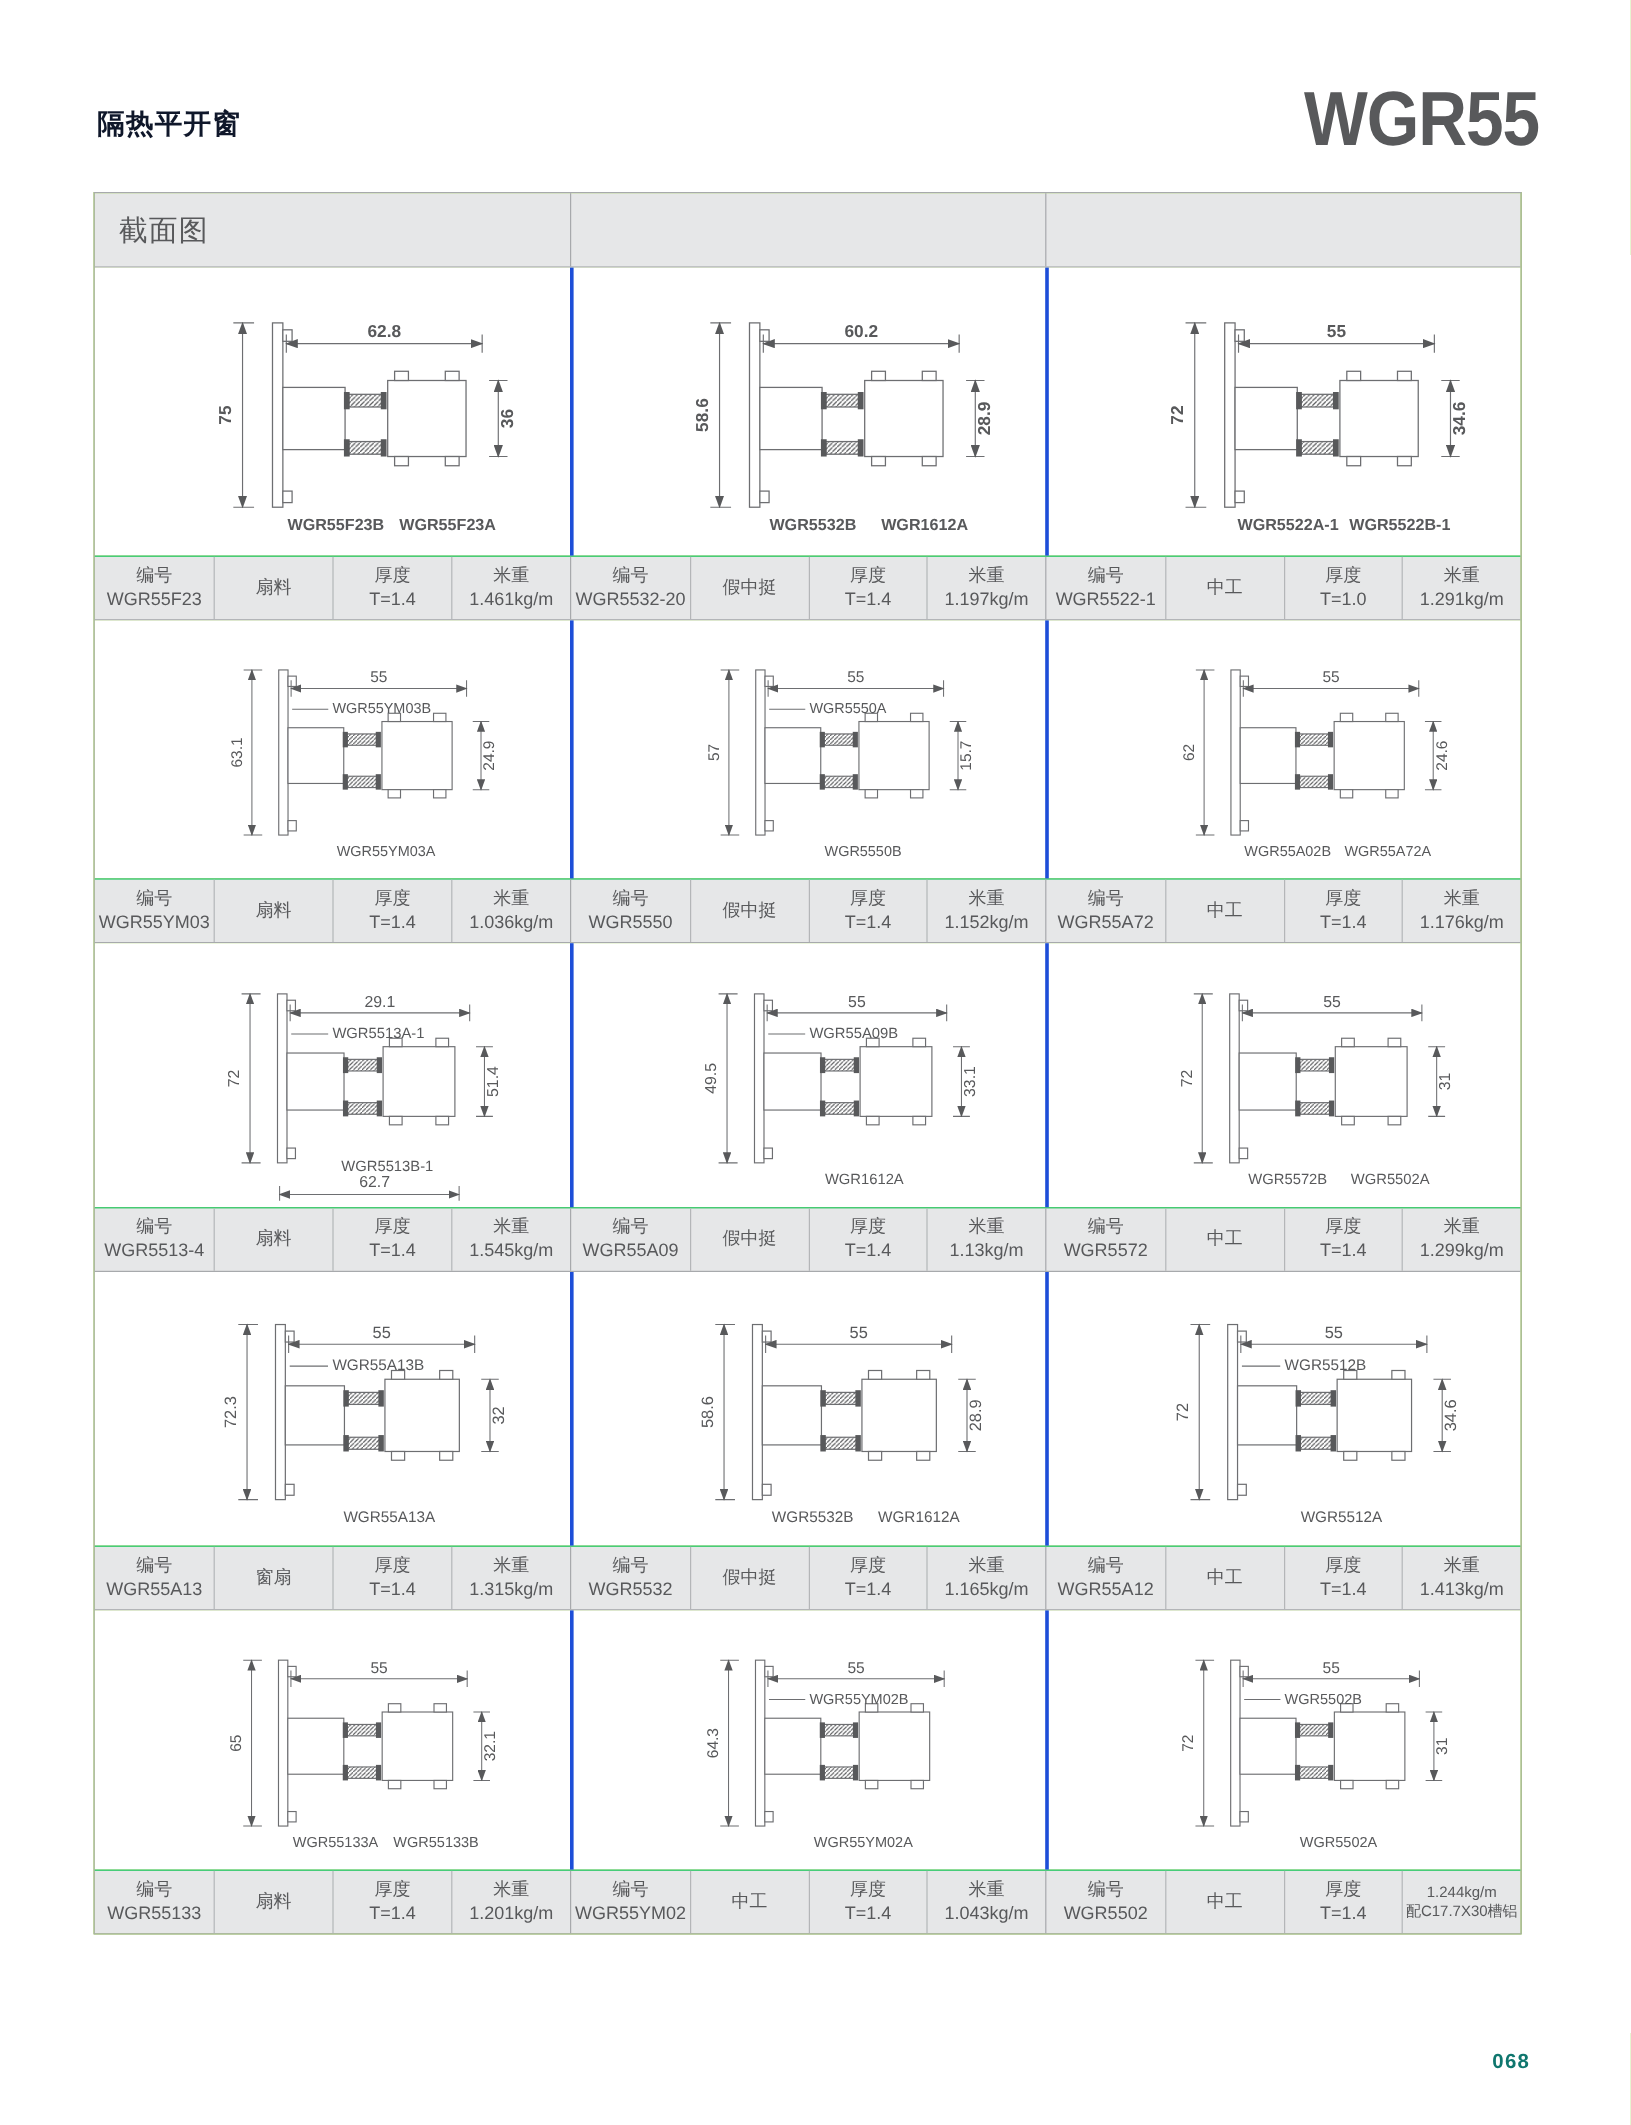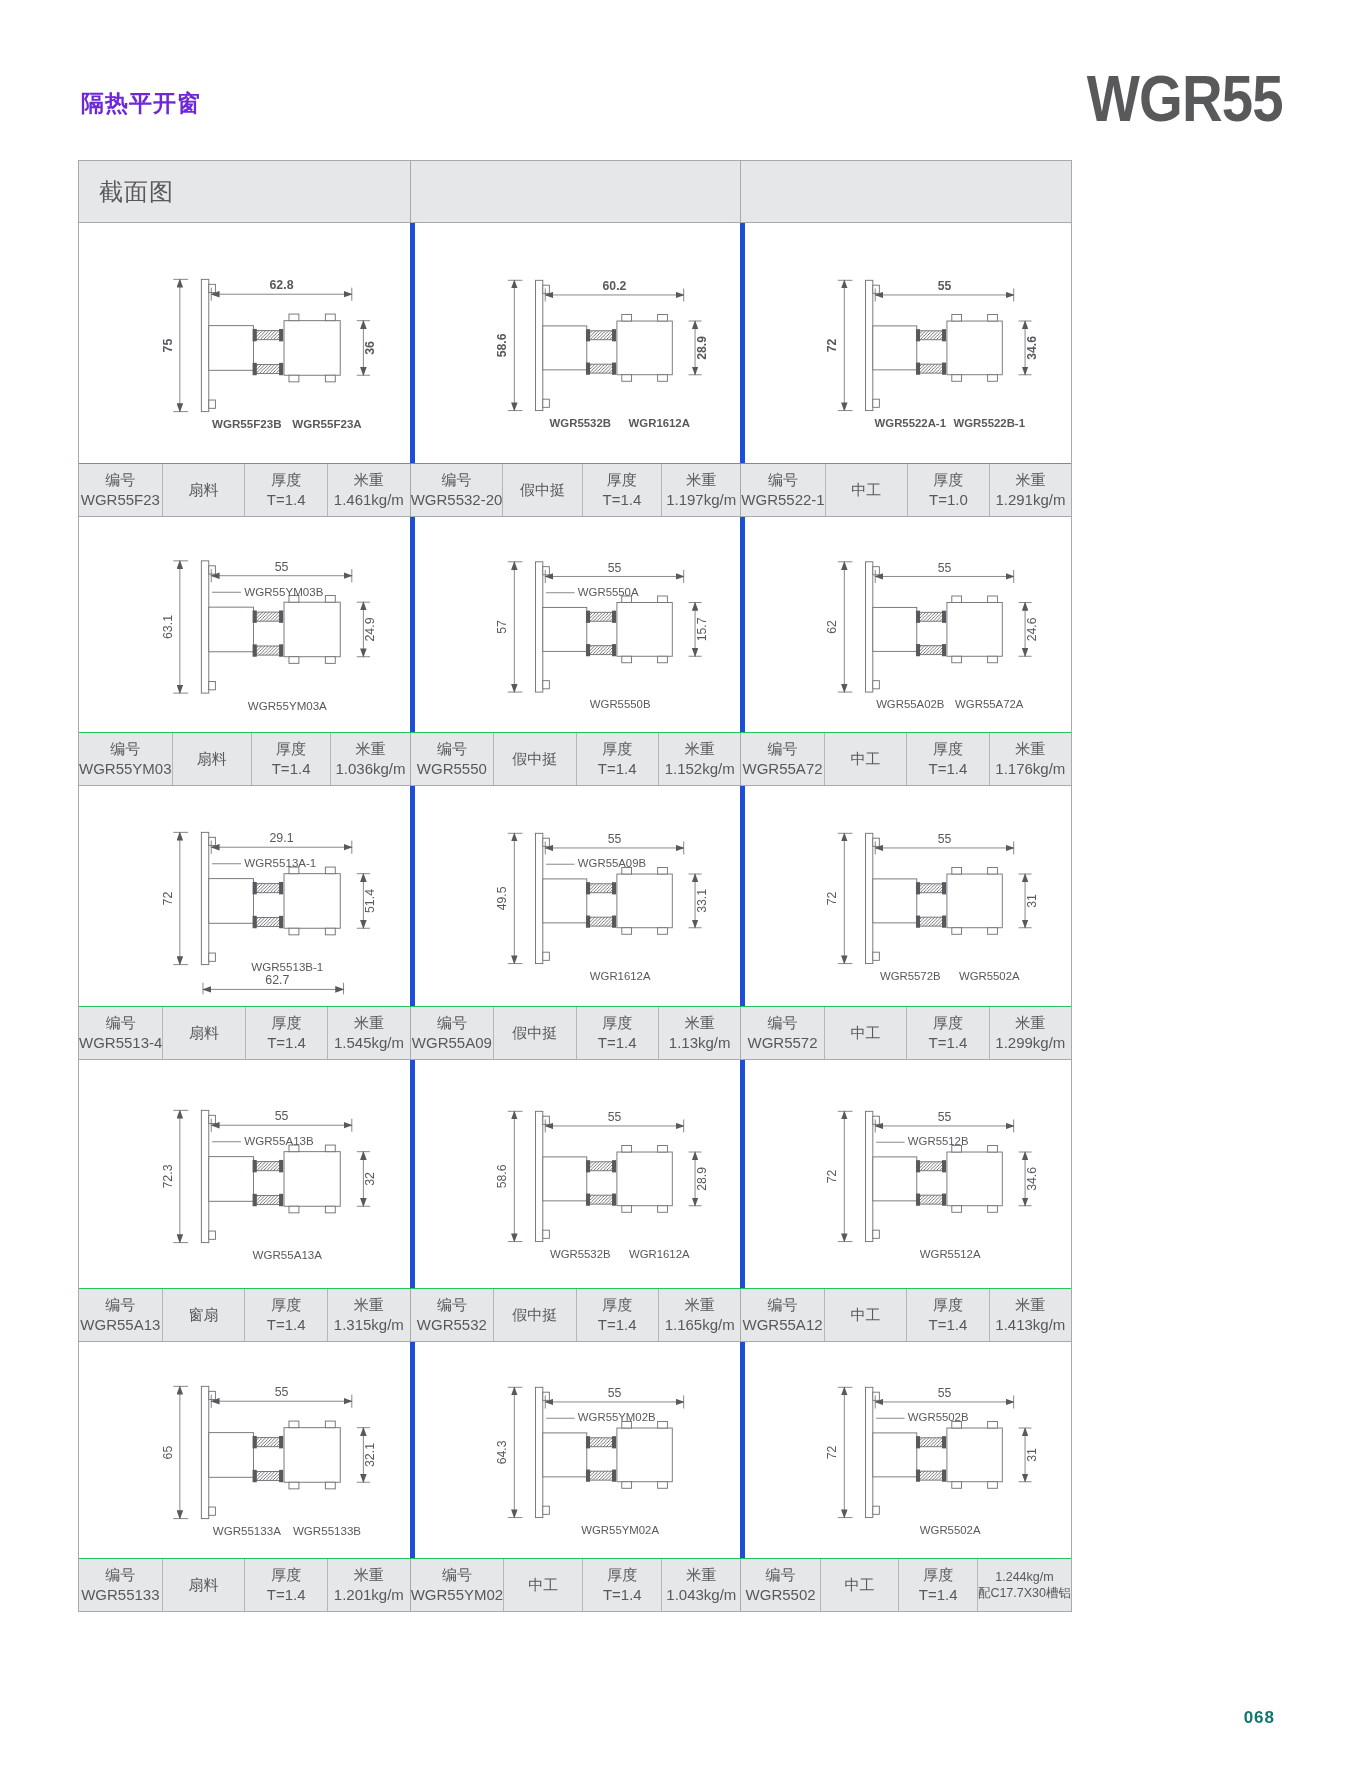--- a/index.html
+++ b/index.html
@@ -4,42 +4,42 @@
 <style>
   html,body{margin:0;padding:0;}
   body{
     width:1359px;height:1771px;position:relative;background:#ffffff;
     font-family:"Liberation Sans",sans-serif;color:#58595b;
     -webkit-font-smoothing:antialiased;
   }
   
   .page-title-left{
     position:absolute;left:81px;top:88px;
-    font-size:23px;font-weight:700;letter-spacing:1px;color:#6d28d9;
+    font-size:23px;font-weight:700;letter-spacing:1px;color:#0f172a;
   }
   .page-title-right{
     position:absolute;right:76px;top:62px;
     font-size:64px;font-weight:700;letter-spacing:-1px;color:#58595b;
     transform:scaleX(0.88);transform-origin:100% 50%;
   }
   
   .profile-table{
-    position:absolute;left:78px;top:160px;width:994px;
+    position:absolute;left:78px;top:160px;width:1190px;
     border:1px solid #a7a9ac;box-sizing:border-box;background:#84cc16;
   }
   .thead{
     height:62px;background:#e6e7e8;display:flex;box-sizing:border-box;
     border-bottom:1px solid #a7a9ac;
   }
   .thead .hcol{flex:1 1 33.333%;box-sizing:border-box;display:flex;align-items:center;}
   .thead .hcol + .hcol{border-left:1px solid #a7a9ac;}
   .thead .hlabel{font-size:24px;color:#58595b;padding-left:20px;letter-spacing:1px;}
   .draw-row{display:flex;background:#fff;}
   .draw-cell{flex:1 1 33.333%;box-sizing:border-box;position:relative;overflow:hidden;}
-  .draw-cell + .draw-cell{border-left:5px solid #1d4ed8;}
+  .draw-cell + .draw-cell{border-left:3px solid #1d4ed8;}
   .draw-cell svg{display:block;width:100%;height:100%;}
   .data-row{display:flex;background:#e6e7e8;border-top:1px solid #22c55e;border-bottom:1px solid #a7a9ac;box-sizing:border-box;}
   .profile-table .rowgroup:last-child .data-row{border-bottom:none;}
   .data-group{flex:1 1 33.333%;display:flex;box-sizing:border-box;}
   .data-group + .data-group{border-left:1px solid #a7a9ac;}
   .data-cell{
     flex:1 1 25%;box-sizing:border-box;height:52px;
     display:flex;flex-direction:column;align-items:center;justify-content:center;
     font-size:15px;line-height:1.35;color:#58595b;text-align:center;
   }

